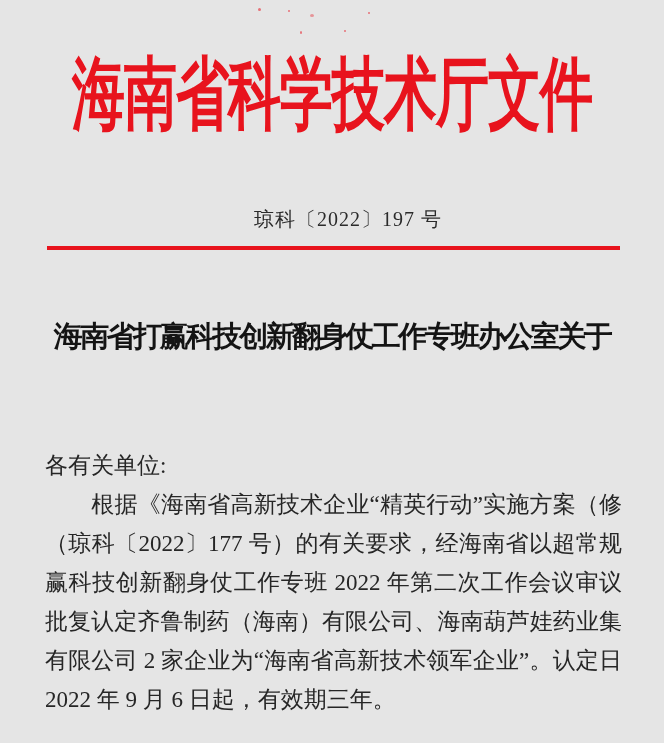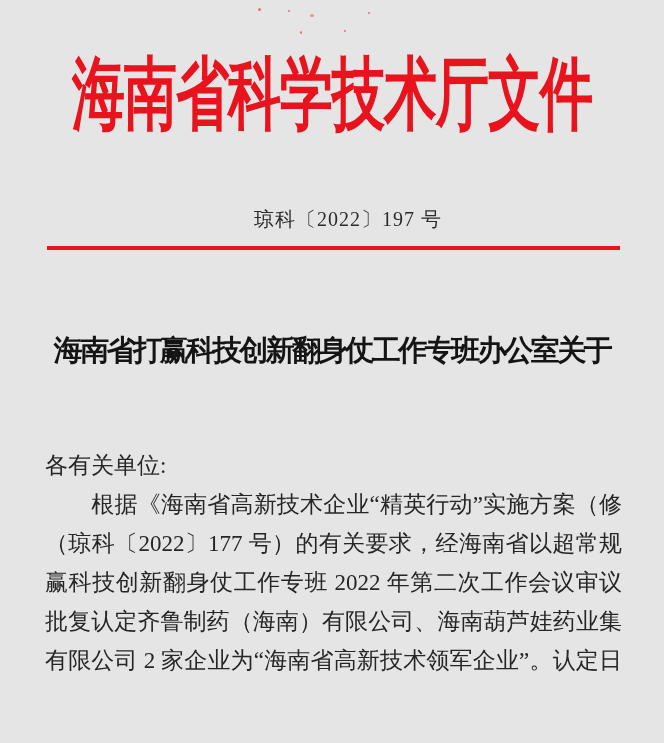--- a/index.html
+++ b/index.html
@@ -52,21 +52,21 @@
   }
   .red-rule {
     position: absolute;
     left: 47px; top: 246px;
     width: 573px;
     height: 4px;
     background: #e8131d;
   }
   .doc-title {
     position: absolute;
-    left: 0; top: 326px;
+    left: 0; top: 312px;
     width: 664px;
     text-align: center;
     color: #141414;
     font-size: 29px;
     font-weight: bold;
     line-height: 48px;
     letter-spacing: -2.5px;
     white-space: nowrap;
   }
   .body-block {
@@ -112,15 +112,16 @@
     <div>海南省打赢科技创新翻身仗工作专班办公室关于</div>
   </div>
 
   <div class="body-block">
     <div class="body-line left">各有关单位:</div>
     <div class="body-line justify">　　根据《海南省高新技术企业“精英行动”实施方案（修订）》</div>
     <div class="body-line justify">（琼科〔2022〕177 号）的有关要求，经海南省以超常规手段打</div>
     <div class="body-line justify">赢科技创新翻身仗工作专班 2022 年第二次工作会议审议通过，现</div>
     <div class="body-line justify">批复认定齐鲁制药（海南）有限公司、海南葫芦娃药业集团股份</div>
     <div class="body-line justify">有限公司 2 家企业为“海南省高新技术领军企业”。认定日期自</div>
+    <div class="body-line left">2022 年 9 月 6 日起，有效期三年。</div>
   </div>
 
 </div>
 
 </body></html>

